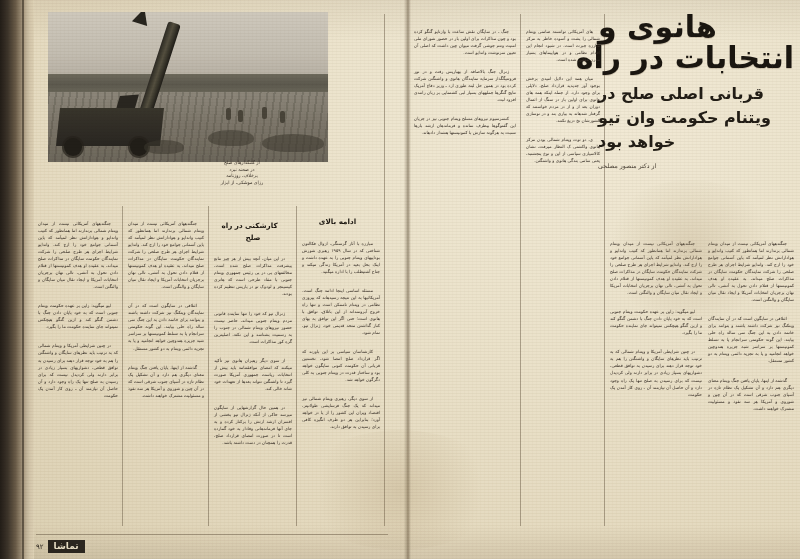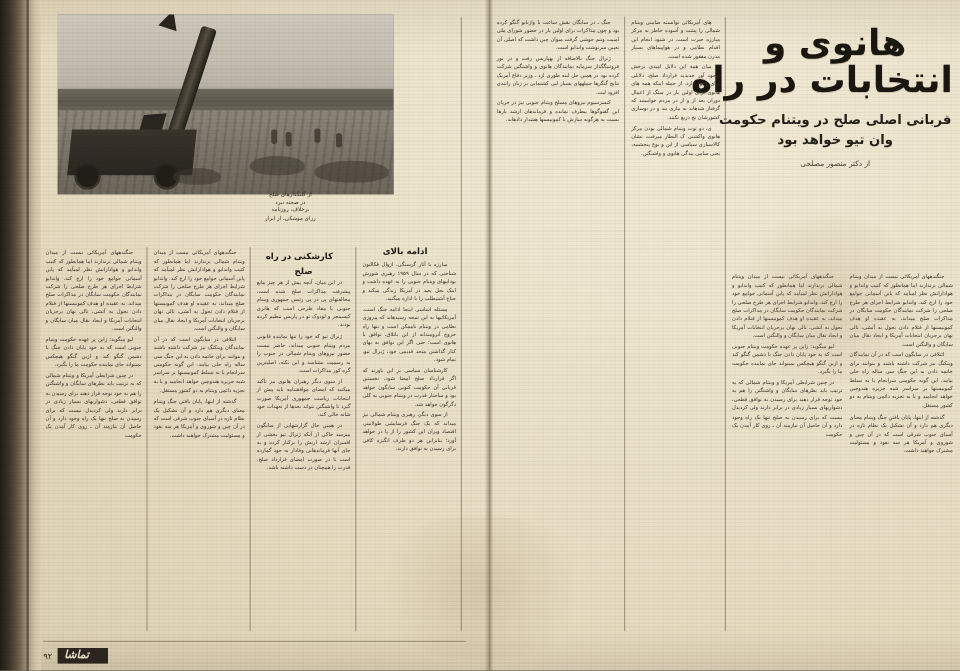--- a/index.html
+++ b/index.html
@@ -90,57 +90,57 @@
 
   
   #caption{
     position:absolute;left:186px;top:160px;width:112px;
     text-align:center;color:#3a3228;line-height:1.45;
   }
   #caption div{font-size:4.6px;letter-spacing:.1px;white-space:nowrap;}
 
   
   #headline{
-    position:absolute;right:6px;top:22px;width:196px;text-align:center;
+    position:absolute;right:6px;top:12px;width:196px;text-align:left;
     color:#1c1812;
   }
   .h-line{
     font-size:30px;font-weight:bold;line-height:1.02;
     letter-spacing:-.5px;white-space:nowrap;
     text-shadow:0 .5px 0 rgba(120,100,70,.25);
   }
   #subhead{
-    margin-top:9px;font-size:11px;font-weight:bold;line-height:1.5;
+    margin-top:9px;font-size:16px;font-weight:bold;line-height:1.5;
     color:#241f17;
   }
   #byline{margin-top:8px;font-size:6.2px;color:#4a4034;}
 
   
   .col{
     position:absolute;color:#3c332a;text-align:justify;
     font-size:4.35px;line-height:1.62;
   }
-  .col p{margin:0 0 2px 0;text-indent:7px;}
+  .col p{margin:12px 0 2px 0;text-indent:7px;}
   .sub{
     font-weight:bold;font-size:7.2px;color:#1f1a13;
     text-align:center;margin:4px 0 3px 0;text-indent:0;
     letter-spacing:-.2px;
   }
 
   
   #page{filter:saturate(.92) contrast(1.02);}
   .col, #caption{filter:blur(.18px);}
 
   
   #footer{
     position:absolute;left:36px;bottom:6px;display:flex;align-items:center;gap:4px;
   }
   #logo{
     background:#2d2820;color:#e6dcc2;font-weight:bold;font-size:9px;
-    padding:1px 16px 2px 6px;letter-spacing:0px;font-style:italic;
+    padding:1px 6px 2px 6px;letter-spacing:0px;
   }
   #pageno{font-size:7px;color:#2f281f;font-weight:normal;text-align:center;}
   #footrule{
     position:absolute;left:36px;bottom:24px;width:352px;height:1px;
     background:rgba(95,80,58,.45);
   }
   .stain{
     position:absolute;border-radius:50%;pointer-events:none;
     background:radial-gradient(circle, rgba(150,124,80,.20) 0%, rgba(150,124,80,0) 70%);
   }

